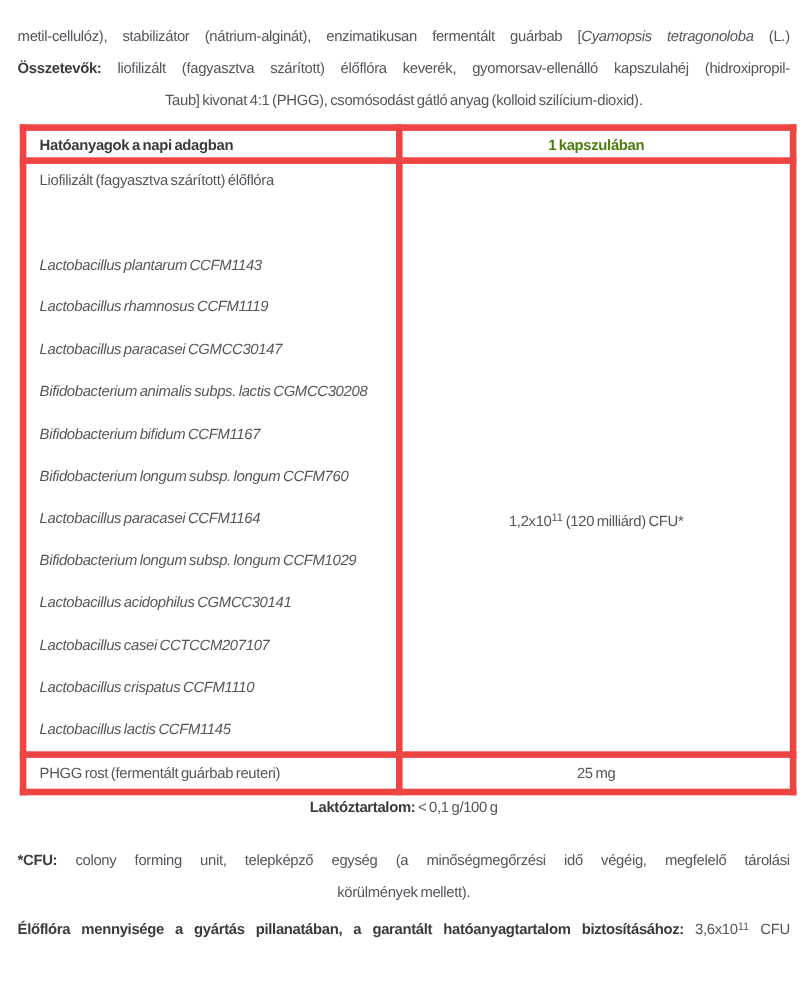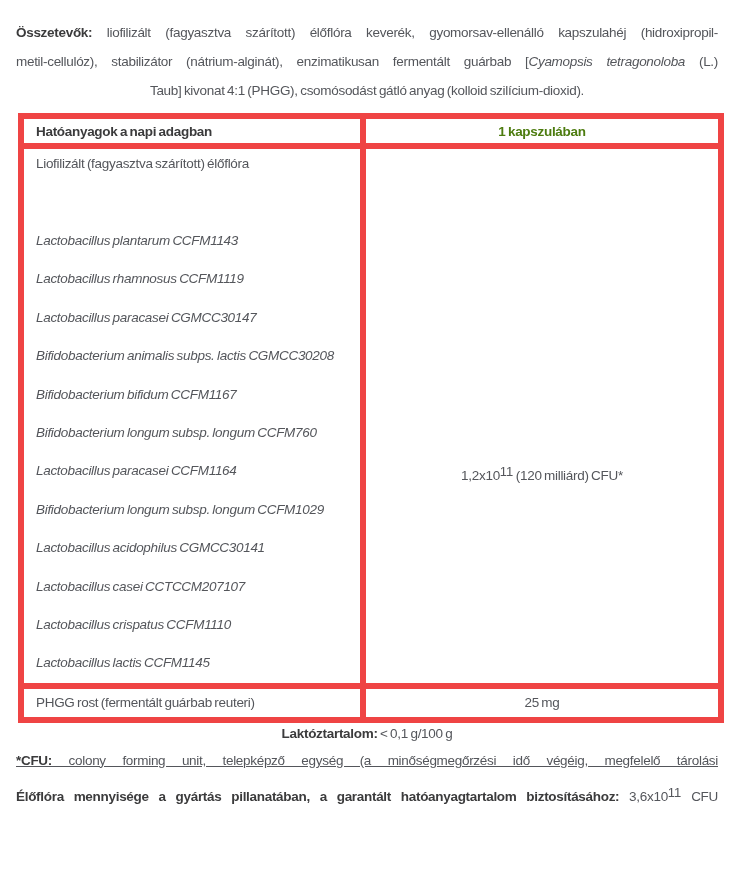--- a/index.html
+++ b/index.html
@@ -8,21 +8,21 @@
     width:734px; height:896px; overflow:hidden;
     font-family:"Liberation Sans","DejaVu Sans",sans-serif;
     font-size:13.5px; letter-spacing:-0.3px; word-spacing:-1px;
     color:#54565b;
     padding:18px 16px 0 16px;
   }
   .b { font-weight:bold; color:#3b3b3c; }
   .it { font-style:italic; }
   .jline { line-height:29px; text-align:justify; text-align-last:justify; }
   .lline { line-height:29px;text-align:center; }
-  sup.sp { font-size:13px; vertical-align:4px; letter-spacing:0; }
+  sup.sp { font-size:10px; vertical-align:4px; letter-spacing:0; }
 
   table.ingredients {
     border-collapse:collapse; table-layout:fixed;
     width:700px; margin:8px 0 0 2px;
   }
   table.ingredients th, table.ingredients td { border:6px solid #ef4444; }
   th.col-left {
     width:342px; height:30px; vertical-align:middle;
     text-align:left; padding:0 12px;
     font-weight:bold; color:#3b3b3c;
@@ -39,29 +39,29 @@
   .strain { line-height:38.4px; font-style:italic; white-space:nowrap; }
   td.flora-value {
     vertical-align:top; text-align:center; padding-top:312px; line-height:22px;
   }
   td.phgg-name {
     height:34px; vertical-align:middle; padding:0 12px; line-height:22px;
   }
   td.phgg-value { height:34px; vertical-align:middle; text-align:center; line-height:22px; }
 
   .lactose-line { line-height:22px;text-align:center; }
-  .cfu-note { margin-top:1px;text-decoration:underline; }
+  .cfu-note { margin-top:22px; }
   .flora-note { margin-top:3px; }
 </style>
 </head>
 <body>
 
 <div>
+  <div class="jline"><span>metil-cellulóz), stabilizátor (nátrium-alginát), enzimatikusan fermentált guárbab [</span><span class="it">Cyamopsis tetragonoloba</span><span> (L.)</span></div>
   <div class="jline"><span class="b">Összetevők:</span><span> liofilizált (fagyasztva szárított) élőflóra keverék, gyomorsav-ellenálló kapszulahéj (hidroxipropil-</span></div>
-  <div class="jline"><span>metil-cellulóz), stabilizátor (nátrium-alginát), enzimatikusan fermentált guárbab [</span><span class="it">Cyamopsis tetragonoloba</span><span> (L.)</span></div>
   <div class="lline">Taub] kivonat 4:1 (PHGG), csomósodást gátló anyag (kolloid szilícium-dioxid).</div>
 </div>
 
 <table class="ingredients">
   <tbody>
       <tr>
     <th class="col-left">Hatóanyagok a napi adagban</th>
     <th class="col-right">1 kapszulában</th>
   </tr>
   <tr>
@@ -87,17 +87,18 @@
     <td class="phgg-name">PHGG rost (fermentált guárbab reuteri)</td>
     <td class="phgg-value">25 mg</td>
   </tr>
 </tbody>
   </table>
 
 <div class="lactose-line"><span class="b">Laktóztartalom:</span><span> &lt; 0,1 g/100 g</span></div>
 
 <div class="cfu-note">
   <div class="jline"><span class="b">*CFU:</span><span> colony forming unit, telepképző egység (a minőségmegőrzési idő végéig, megfelelő tárolási</span></div>
+  <div class="lline">körülmények mellett).</div>
 </div>
 
 <div class="flora-note">
   <div class="jline"><span class="b">Élőflóra mennyisége a gyártás pillanatában, a garantált hatóanyagtartalom biztosításához:</span><span> 3,6x10</span><sup class="sp">11</sup><span> CFU</span></div>
 </div>
 
 </body></html>

